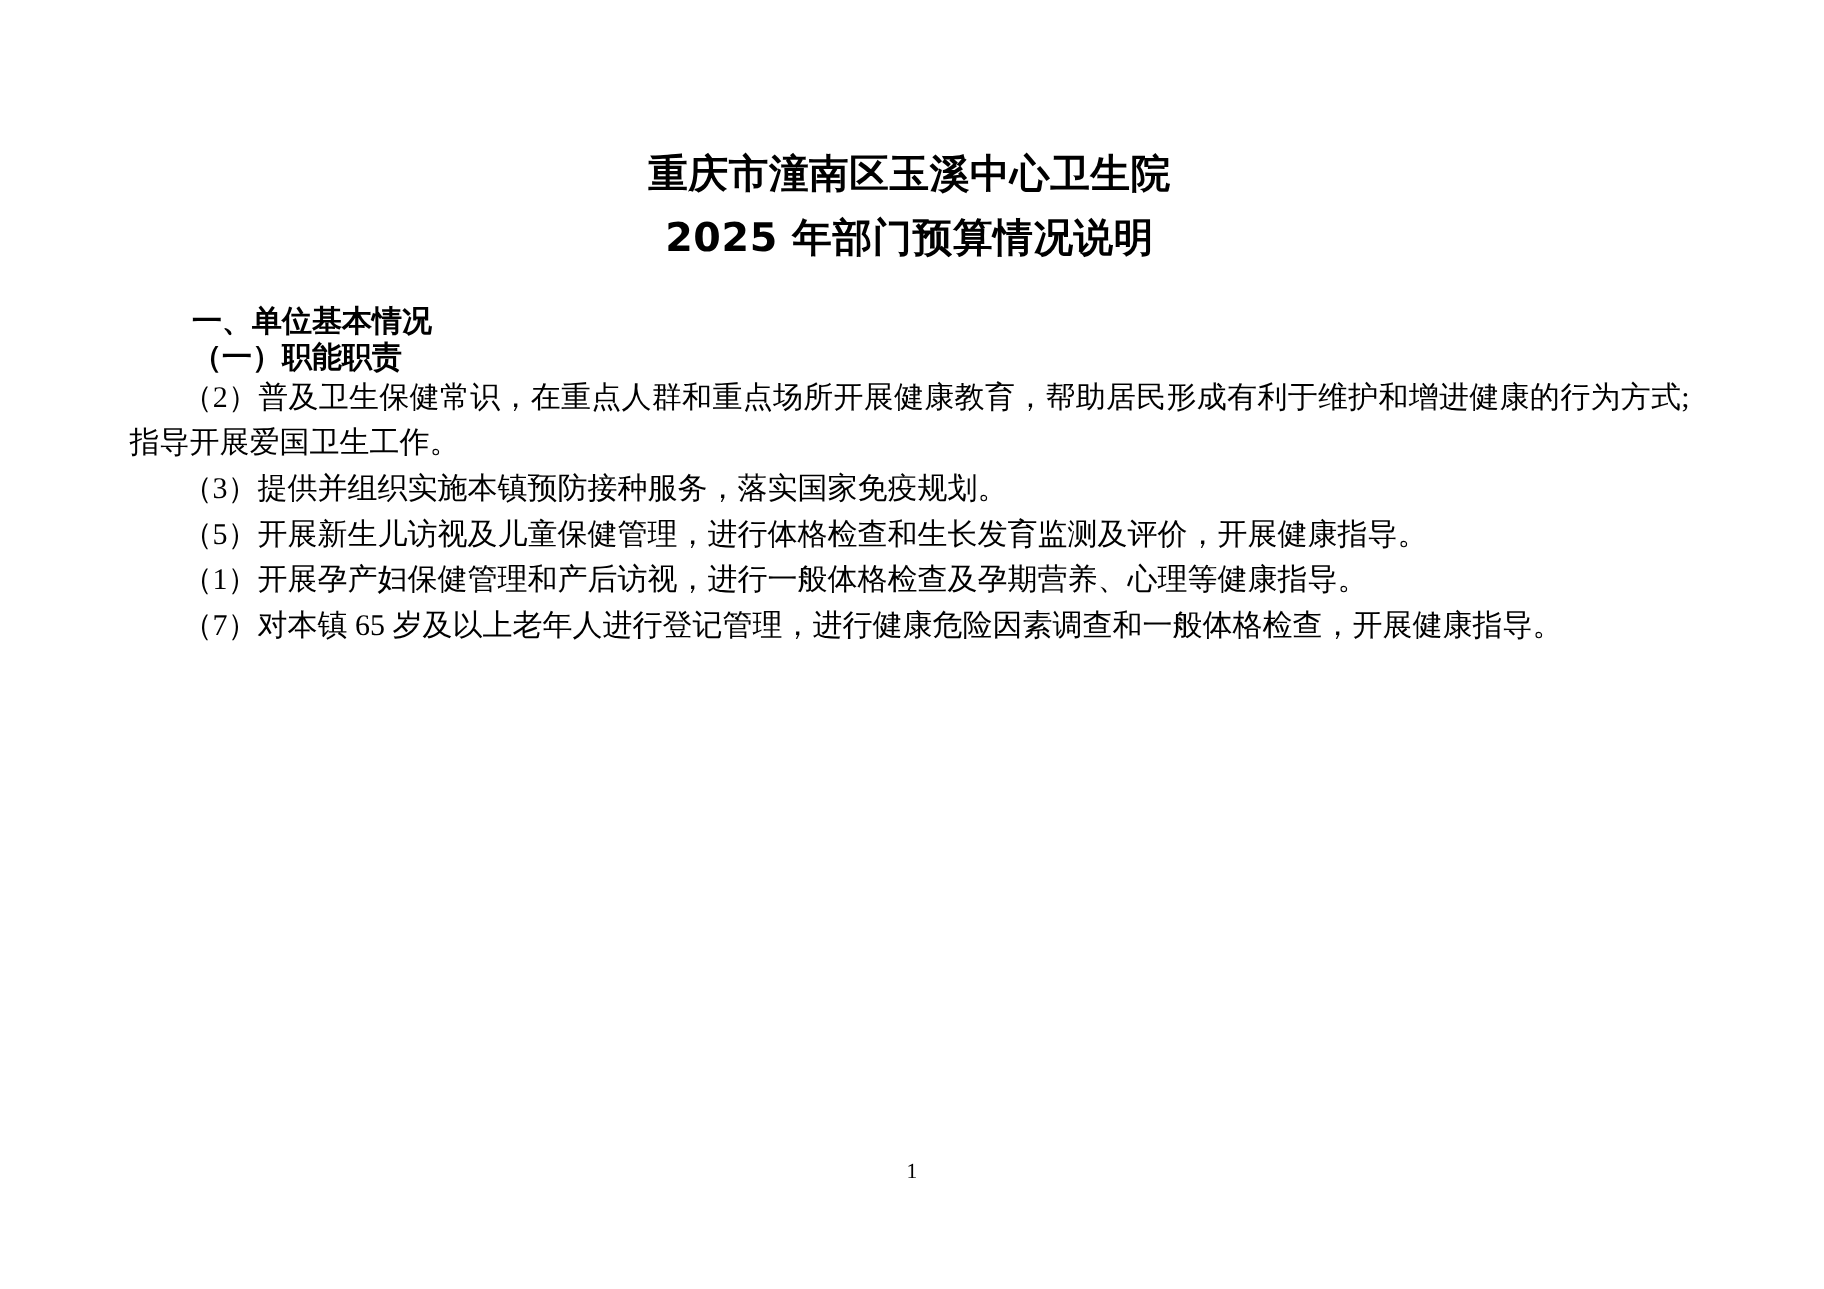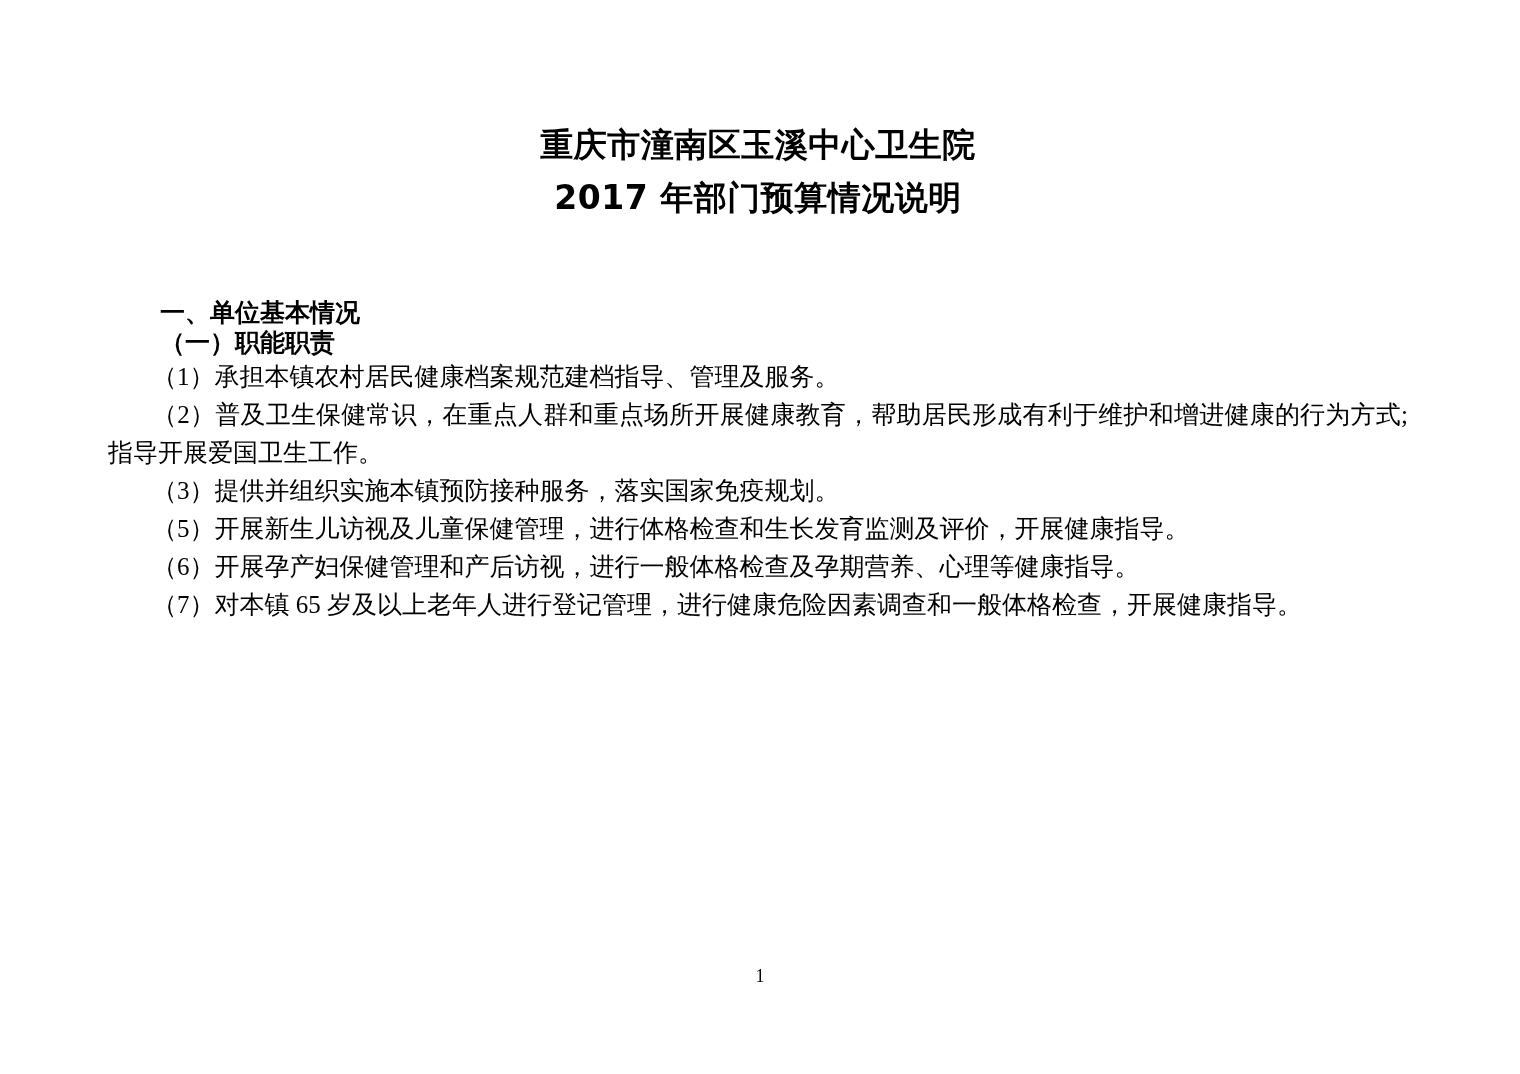--- a/index.html
+++ b/index.html
@@ -41,21 +41,21 @@
     display: block;
   }
   .section-heading {
     font-family: "DejaVu Sans", "Liberation Sans", sans-serif;
     font-weight: bold;
     font-size: 25px;
     line-height: 1.2;
     text-indent: 52px;
   }
   .heading-1 {
-    margin-top: 73px;
+    margin-top: 28px;
   }
   .heading-2 {
   }
   p.body-text {
     font-family: "Liberation Serif", "DejaVu Serif", serif;
     font-size: 25px;
     line-height: 1.52;
     margin: 0;
     text-align: justify;
     text-justify: inter-ideograph;
@@ -83,30 +83,29 @@
   }
 </style>
 </head>
 <body>
 
 <div class="page">
   <div class="content">
 
     <div class="title-block">
       <span class="title-line">重庆市潼南区玉溪中心卫生院</span>
-      <span class="title-line">2017 年部门预算情况说明</span>
+      <span class="title-line">2025 年部门预算情况说明</span>
     </div>
 
     <div class="section-heading heading-1">一、单位基本情况</div>
 
     <div class="section-heading heading-2">（一）职能职责</div>
 
-    <p class="body-text para indent-1">（1）承担本镇农村居民健康档案规范建档指导、管理及服务。</p>
     <p class="body-text para indent-1">（2）普及卫生保健常识，在重点人群和重点场所开展健康教育，帮助居民形成有利于维护和增进健康的行为方式;指导开展爱国卫生工作。</p>
     <p class="body-text para indent-1">（3）提供并组织实施本镇预防接种服务，落实国家免疫规划。</p>
     <p class="body-text para indent-1">（5）开展新生儿访视及儿童保健管理，进行体格检查和生长发育监测及评价，开展健康指导。</p>
-    <p class="body-text para indent-1">（6）开展孕产妇保健管理和产后访视，进行一般体格检查及孕期营养、心理等健康指导。</p>
+    <p class="body-text para indent-1">（1）开展孕产妇保健管理和产后访视，进行一般体格检查及孕期营养、心理等健康指导。</p>
     <p class="body-text para indent-1">（7）对本镇 65 岁及以上老年人进行登记管理，进行健康危险因素调查和一般体格检查，开展健康指导。</p>
 
   </div>
 
   <div class="page-number">1</div>
 </div>
 
 </body></html>

